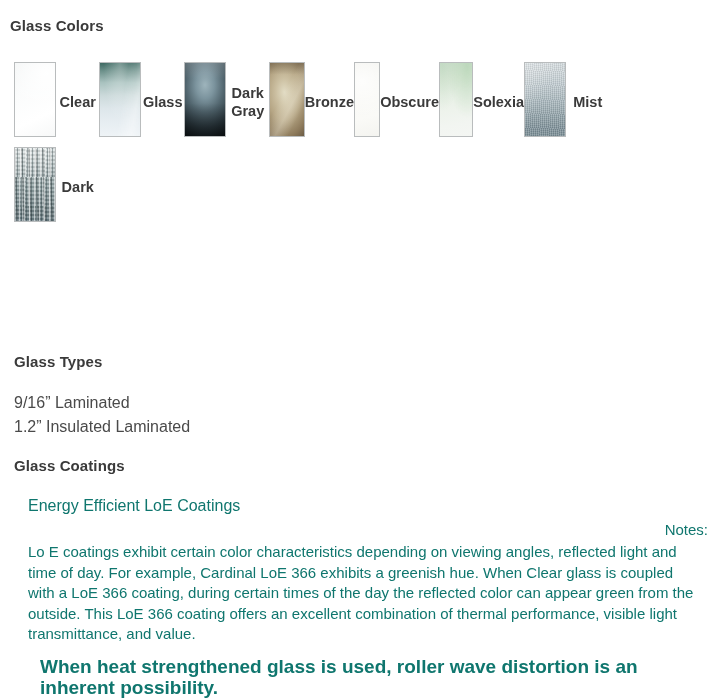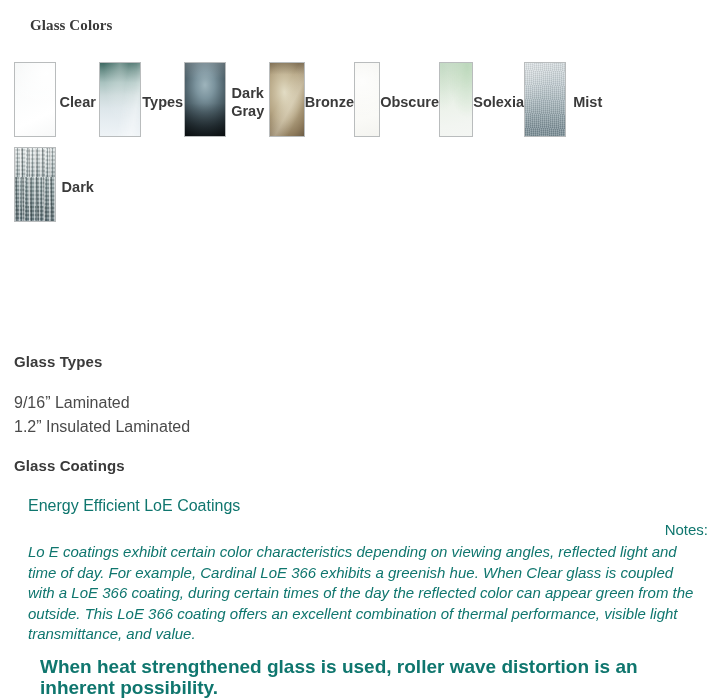--- a/index.html
+++ b/index.html
@@ -26,21 +26,21 @@
 
   
   .section-heading {
     font-size: 15px;
     font-weight: bold;
     color: #3a3a3a;
     letter-spacing: .1px;
     margin: 0;
   }
 
-  #glass-colors-heading { position: absolute; left: 30px; top: 17px; font-family: Liberation Serif, serif; }
+  #glass-colors-heading { position: absolute; left: 10px; top: 17px; }
 
   
   .swatch-grid {
     position: absolute;
     left: 14px;
     top: 62px;
     width: 600px;
     display: flex;
     flex-wrap: wrap;
   }
@@ -202,21 +202,20 @@
     font-size: 15px;
     line-height: 22px;
     margin: 0 0 1px 0;
     text-align: right;
   }
   .coatings-note {
     font-size: 15px;
     line-height: 20.6px;
     margin: 0 0 1px 0;
     width: 675px;
-    font-style: italic;
   }
   .coatings-note-last {
     font-size: 19px;
     line-height: 20.6px;
     margin: 12px;
     font-weight: bold;
   }
 </style>
 </head>
 <body>
@@ -231,21 +230,21 @@
       <div class="swatch sw-clear">
         <span class="sheen"></span>
       </div>
       <div class="swatch-label">Clear</div>
     </div>
 
     <div class="swatch-cell">
       <div class="swatch sw-gray">
         <span class="sheen"></span>
       </div>
-      <div class="swatch-label">Types</div>
+      <div class="swatch-label">Glass</div>
     </div>
 
     <div class="swatch-cell">
       <div class="swatch sw-darkgray">
         <span class="sheen"></span>
       </div>
       <div class="swatch-label">Dark Gray</div>
     </div>
 
     <div class="swatch-cell">

